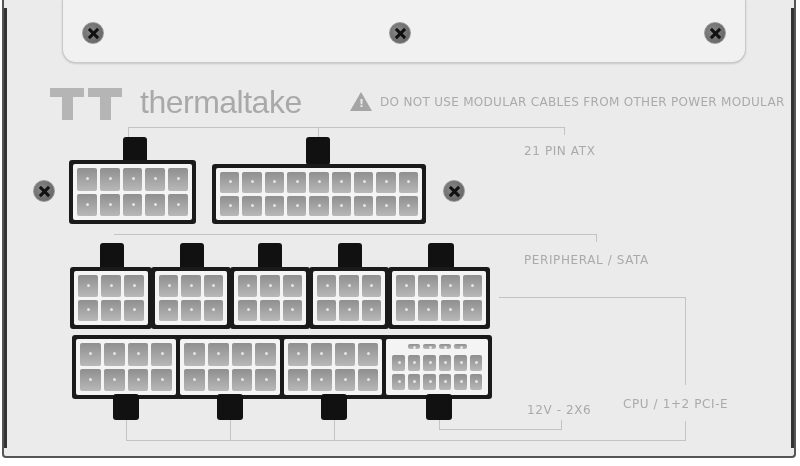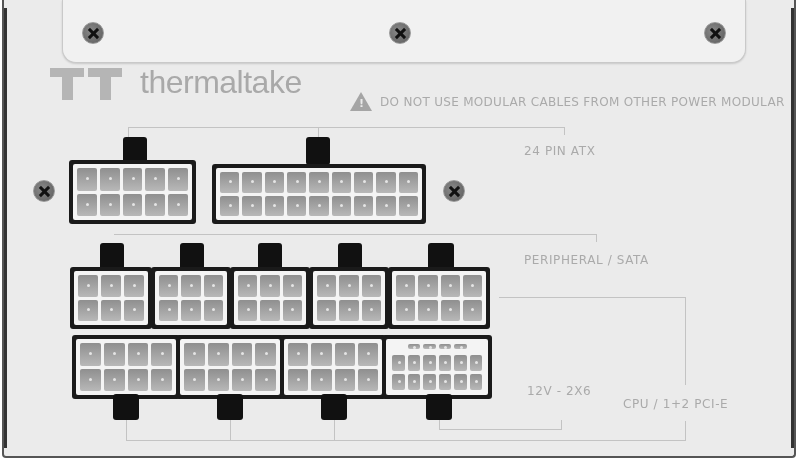--- a/index.html
+++ b/index.html
@@ -5,21 +5,21 @@
   html,body{margin:0;padding:0;background:#fff;}
   body{width:800px;height:466px;position:relative;overflow:hidden;font-family:"DejaVu Sans",sans-serif;}
   .panel{position:absolute;left:2px;top:0;width:794px;height:458px;background:#ebebeb;border:2px solid #555;border-top:none;border-radius:0 0 4px 4px;box-sizing:border-box;}
   .edge-l{position:absolute;left:0;top:8px;width:3px;height:440px;background:#333;}
   .edge-r{position:absolute;right:0;top:8px;width:3px;height:440px;background:#333;}
   .bracket{position:absolute;left:62px;top:0;width:682px;height:62px;background:#f1f1f1;border:1px solid #c9c9c9;border-top:none;border-radius:0 0 14px 14px;box-shadow:0 1px 2px rgba(0,0,0,.15);}
   .screw{position:absolute;width:22px;height:22px;border-radius:50%;background:radial-gradient(circle at 40% 40%,#8a8a8a,#5a5a5a);border:1px solid #999;box-sizing:border-box;}
   .screw::before,.screw::after{content:"";position:absolute;left:9px;top:4px;width:3px;height:13px;background:#111;}
   .screw::before{transform:rotate(45deg);}
   .screw::after{transform:rotate(-45deg);}
-  .logo{position:absolute;left:50px;top:64px;display:flex;align-items:center;}
+  .logo{position:absolute;left:50px;top:84px;display:flex;align-items:center;}
   .tt{width:76px;height:34px;position:relative;}
   .tt span{position:absolute;background:#b5b5b5;}
   .brand{font-family:"Liberation Sans",sans-serif;font-size:32px;color:#a9a9a9;margin-left:14px;letter-spacing:-0.5px;}
   .warn{position:absolute;left:350px;top:92px;display:flex;align-items:center;color:#aaa;font-size:12px;letter-spacing:.3px;font-family:"DejaVu Sans",sans-serif;}
   .tri{width:0;height:0;border-left:11px solid transparent;border-right:11px solid transparent;border-bottom:19px solid #a5a5a5;position:relative;margin-right:8px;}
   .tri b{position:absolute;left:-2px;top:5px;color:#ebebeb;font-size:11px;font-weight:bold;}
   .label{position:absolute;color:#aaa;font-size:12px;letter-spacing:.6px;font-family:"DejaVu Sans",sans-serif;}
   .line{position:absolute;background:#c3c3c3;}
   .conn{position:absolute;background:#1a1a1a;border-radius:3px;box-sizing:border-box;}
   .conn .body{position:absolute;left:4px;top:4px;right:4px;bottom:4px;background:#f4f4f4;border-radius:2px;display:grid;gap:3px;padding:4px;box-sizing:border-box;}
@@ -56,21 +56,21 @@
   <div class="tri">
       <b>!</b>
     </div>
   <span>DO NOT USE MODULAR CABLES FROM OTHER POWER MODULAR</span>
 </div>
 
 <div class="line" style="left:128px;top:127px;width:436px;height:1px;"></div>
 <div class="line" style="left:564px;top:127px;width:1px;height:8px;"></div>
 <div class="line" style="left:128px;top:127px;width:1px;height:10px;"></div>
 <div class="line" style="left:318px;top:127px;width:1px;height:10px;"></div>
-<div class="label" style="left:524px;top:144px;">24 PIN ATX</div>
+<div class="label" style="left:524px;top:144px;">21 PIN ATX</div>
 
 <div class="latch" style="left:123px;top:137px;width:24px;height:28px;"></div>
 <div class="conn" style="left:69px;top:160px;width:127px;height:64px;">
   <div class="body" style="grid-template-columns:repeat(5,1fr);grid-template-rows:repeat(2,1fr);">
     <div class="pin"></div>
       <div class="pin"></div>
       <div class="pin"></div>
       <div class="pin"></div>
       <div class="pin"></div>
     <div class="pin"></div>
@@ -170,21 +170,21 @@
 <div class="line" style="left:685px;top:297px;width:1px;height:88px;"></div>
 <div class="line" style="left:685px;top:421px;width:1px;height:20px;"></div>
 <div class="line" style="left:126px;top:440px;width:560px;height:1px;"></div>
 <div class="line" style="left:126px;top:415px;width:1px;height:26px;"></div>
 <div class="line" style="left:230px;top:415px;width:1px;height:26px;"></div>
 <div class="line" style="left:334px;top:415px;width:1px;height:26px;"></div>
 <div class="line" style="left:439px;top:415px;width:1px;height:14px;"></div>
 <div class="line" style="left:439px;top:429px;width:122px;height:1px;"></div>
 <div class="line" style="left:561px;top:420px;width:1px;height:10px;"></div>
 
-<div class="label" style="left:527px;top:384px;">12V - 2X6</div>
+<div class="label" style="left:527px;top:403px;">12V - 2X6</div>
 <div class="label" style="left:623px;top:397px;">CPU / 1+2 PCI-E</div>
 
 <div class="conn" style="left:72px;top:335px;width:108px;height:64px;">
   <div class="body" style="grid-template-columns:repeat(4,1fr);grid-template-rows:repeat(2,1fr);">
       <div class="pin"></div>
       <div class="pin"></div>
       <div class="pin"></div>
       <div class="pin"></div>
       <div class="pin"></div>
       <div class="pin"></div>

